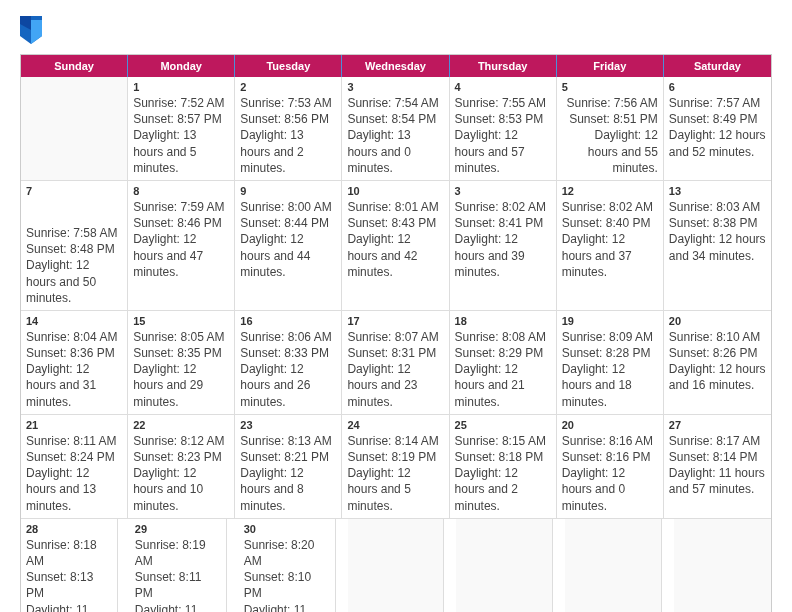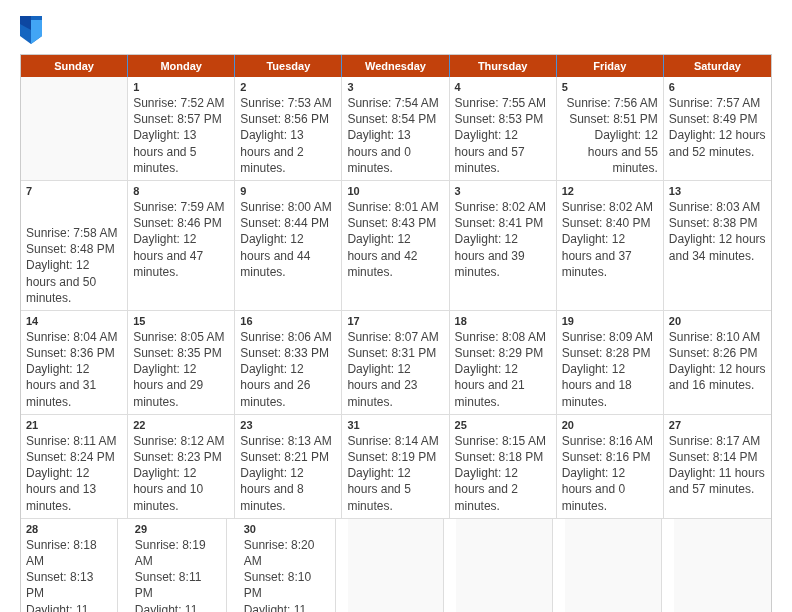--- a/index.html
+++ b/index.html
@@ -55,21 +55,21 @@
     }
     .calendar {
       flex: 1;
       display: flex;
       flex-direction: column;
       border: 1px solid #ccc;
     }
     .cal-header {
       display: grid;
       grid-template-columns: repeat(7, 1fr);
-      background: #c2410c;
+      background: #be185d;
     }
     .cal-header-cell {
       color: #fff;
       font-size: 11px;
       font-weight: bold;
       text-align: center;
       padding: 5px 2px;
       border-right: 1px solid #4a90d9;
     }
     .cal-header-cell:last-child { border-right: none; }
@@ -281,21 +281,21 @@
 Sunset: 8:23 PM
 Daylight: 12 hours and 10 minutes.</div>
           </div>
           <div class="cal-cell">
             <span class="day-num">23</span>
             <div class="cell-text" style="white-space: pre-line;">Sunrise: 8:13 AM
 Sunset: 8:21 PM
 Daylight: 12 hours and 8 minutes.</div>
           </div>
           <div class="cal-cell">
-            <span class="day-num">31</span>
+            <span class="day-num">24</span>
             <div class="cell-text" style="white-space: pre-line;">Sunrise: 8:14 AM
 Sunset: 8:19 PM
 Daylight: 12 hours and 5 minutes.</div>
           </div>
           <div class="cal-cell">
             <span class="day-num">25</span>
             <div class="cell-text" style="white-space: pre-line;">Sunrise: 8:15 AM
 Sunset: 8:18 PM
 Daylight: 12 hours and 2 minutes.</div>
           </div>

